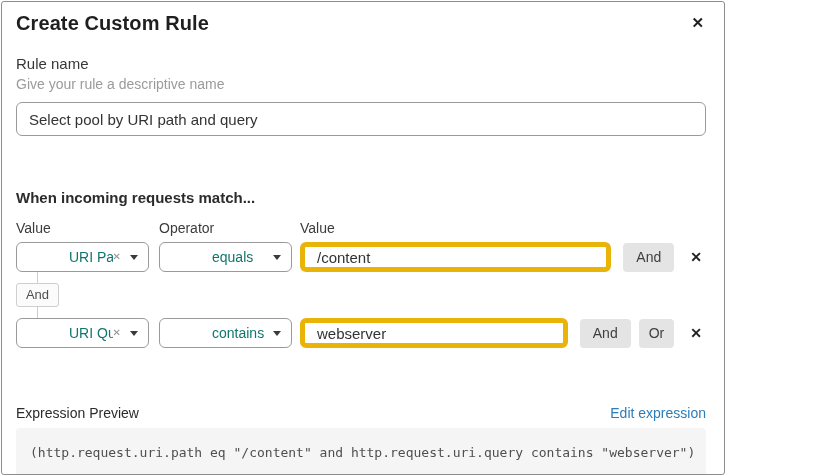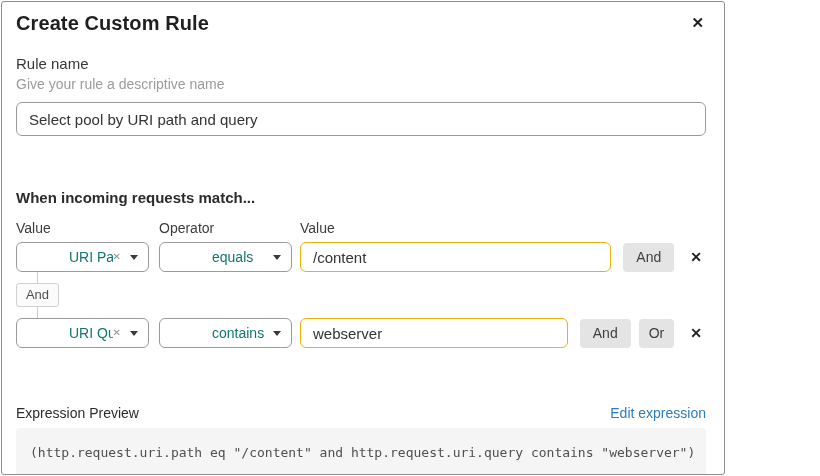--- a/index.html
+++ b/index.html
@@ -59,21 +59,21 @@
     font-size: 10px; color: #8f8f8f; margin-right: 9px; line-height: 10px; cursor: pointer;
   }
   .chevron {
     width: 0; height: 0;
     border-left: 4px solid transparent; border-right: 4px solid transparent;
     border-top: 5px solid #3a3a3a;
   }
   .op-box { margin-left: 10px; }
   .val-input {
     flex: 1; height: 30px; margin-left: 8px;
-    border: 1px solid #eab308; border-radius: 6px;
+    border: 5px solid #eab308; border-radius: 6px;
     padding: 0 12px; font-size: 15px; color: #333333;
     font-family: "Liberation Sans", sans-serif; outline: none;
   }
   .join-btn {
     height: 29px; margin-left: 12px; padding: 0 13px;
     background: #e4e4e4; border: none; border-radius: 4px;
     font-size: 14px; color: #3f3f3f; cursor: pointer;
     font-family: "Liberation Sans", sans-serif;
   }
   .join-btn.or { margin-left: 8px; padding: 0 10px; }

